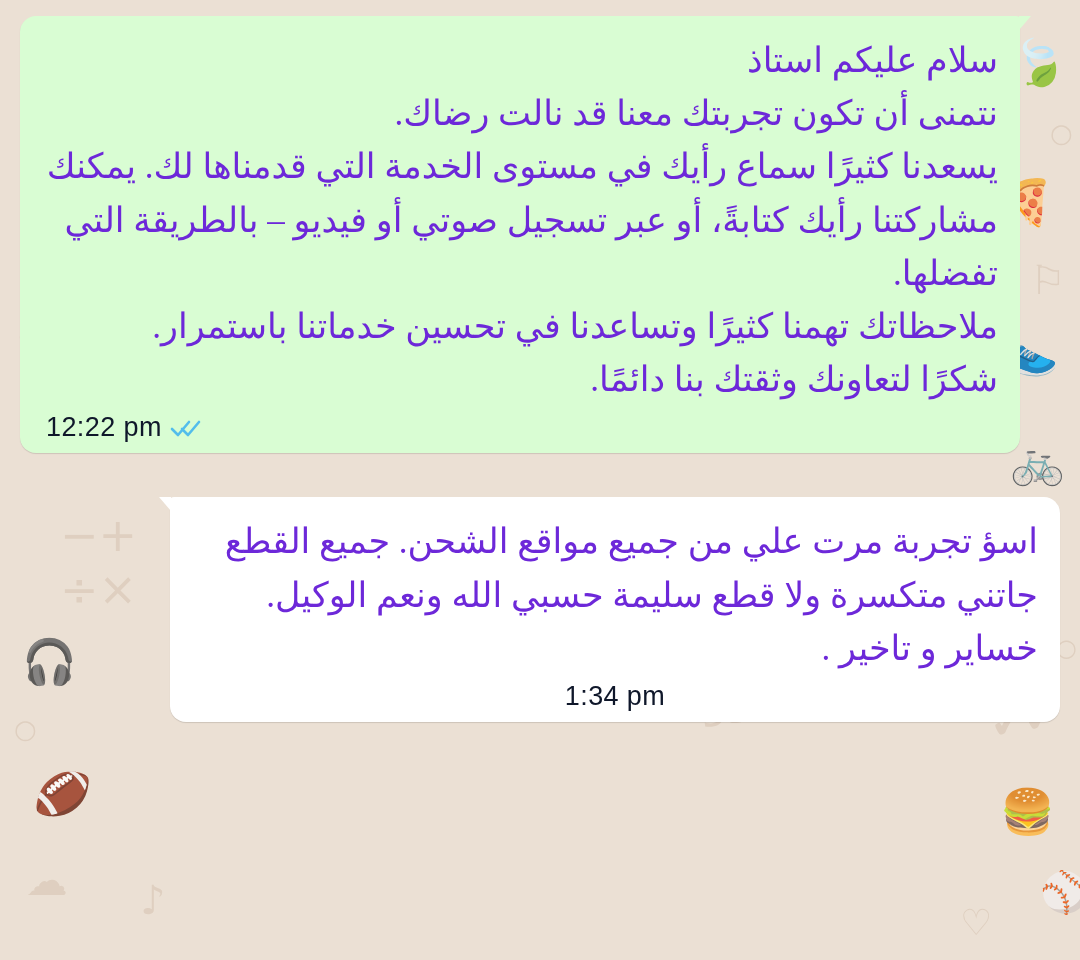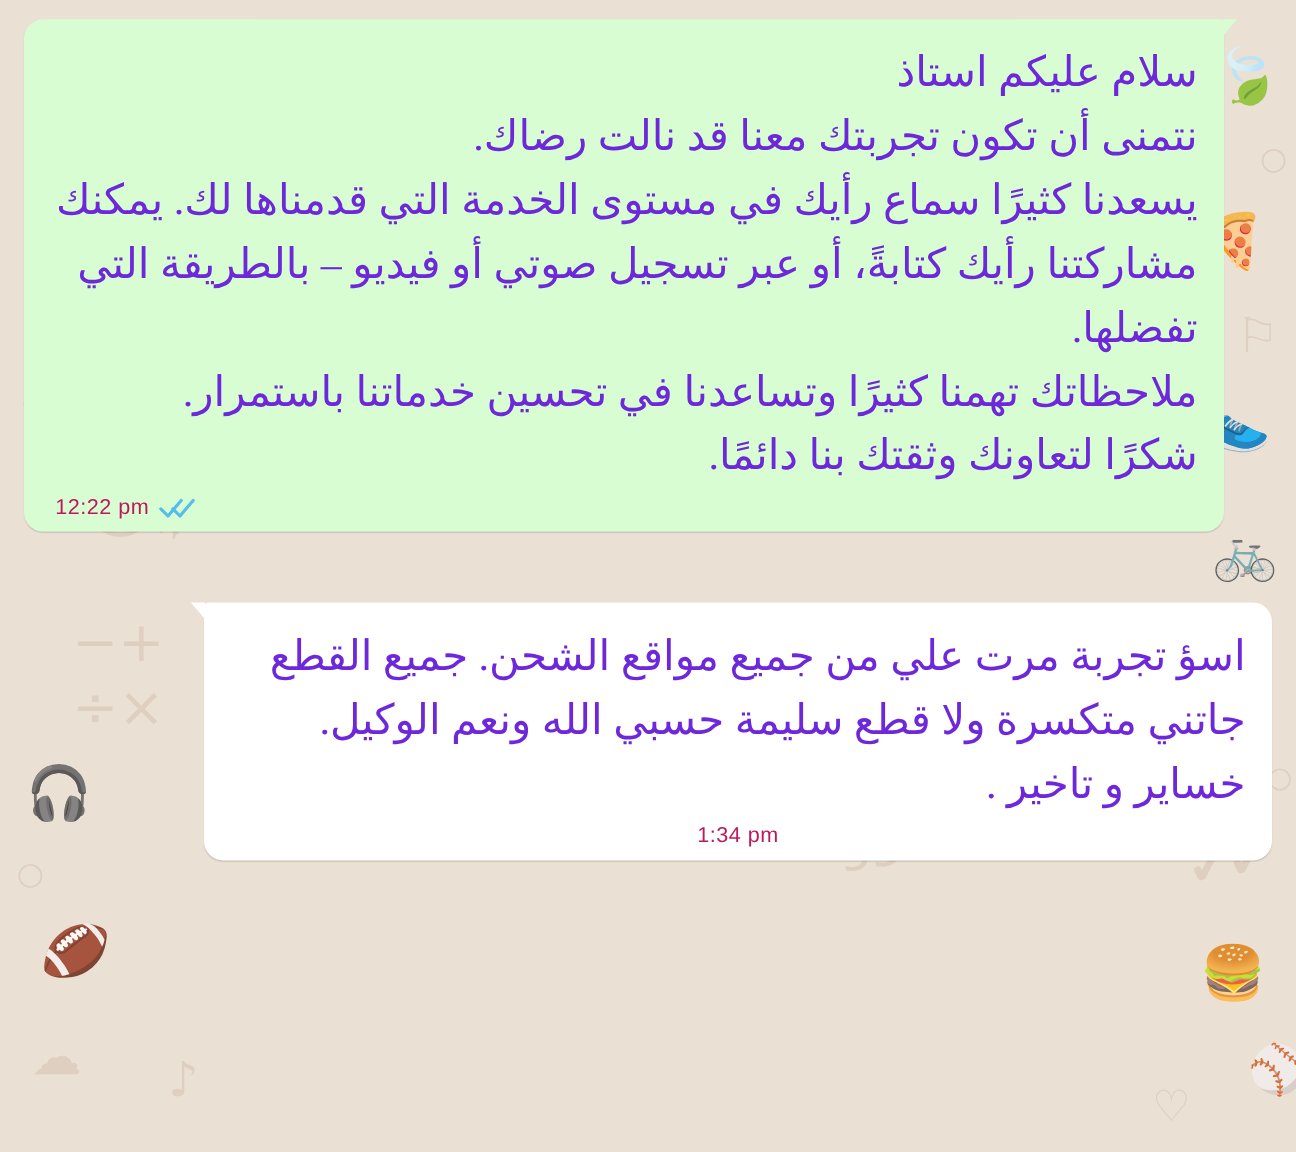--- a/index.html
+++ b/index.html
@@ -55,21 +55,20 @@
     box-shadow: 0 1px 1px rgba(0,0,0,0.13);
     max-width: 100%;
   }
   .bubble.out {
     background: #d9fdd3;
     border-top-right-radius: 4px;
   }
   .bubble.in {
     background: #ffffff;
     border-top-left-radius: 4px;
-    margin-top: 15px;
   }
   .bubble.out::after {
     content: "";
     position: absolute;
     top: 0;
     right: -11px;
     width: 0; height: 0;
     border-top: 0 solid transparent;
     border-left: 12px solid #d9fdd3;
     border-bottom: 14px solid transparent;
@@ -97,22 +96,22 @@
 
   .msg-meta {
     display: flex;
     align-items: center;
     justify-content: flex-start;
     gap: 8px;
     margin-top: 6px;
     direction: ltr;
   }
   .msg-time {
-    font-size: 18px;
-    color: #be185d;
+    font-size: 27px;
+    color: #0f172a;
     font-family: "Liberation Sans", sans-serif;
     letter-spacing: 0.4px;
   }
   .ticks {
     display: inline-flex;
     align-items: center;
     color: #53bdeb;
   }
   .ticks svg { display: block; }
 

